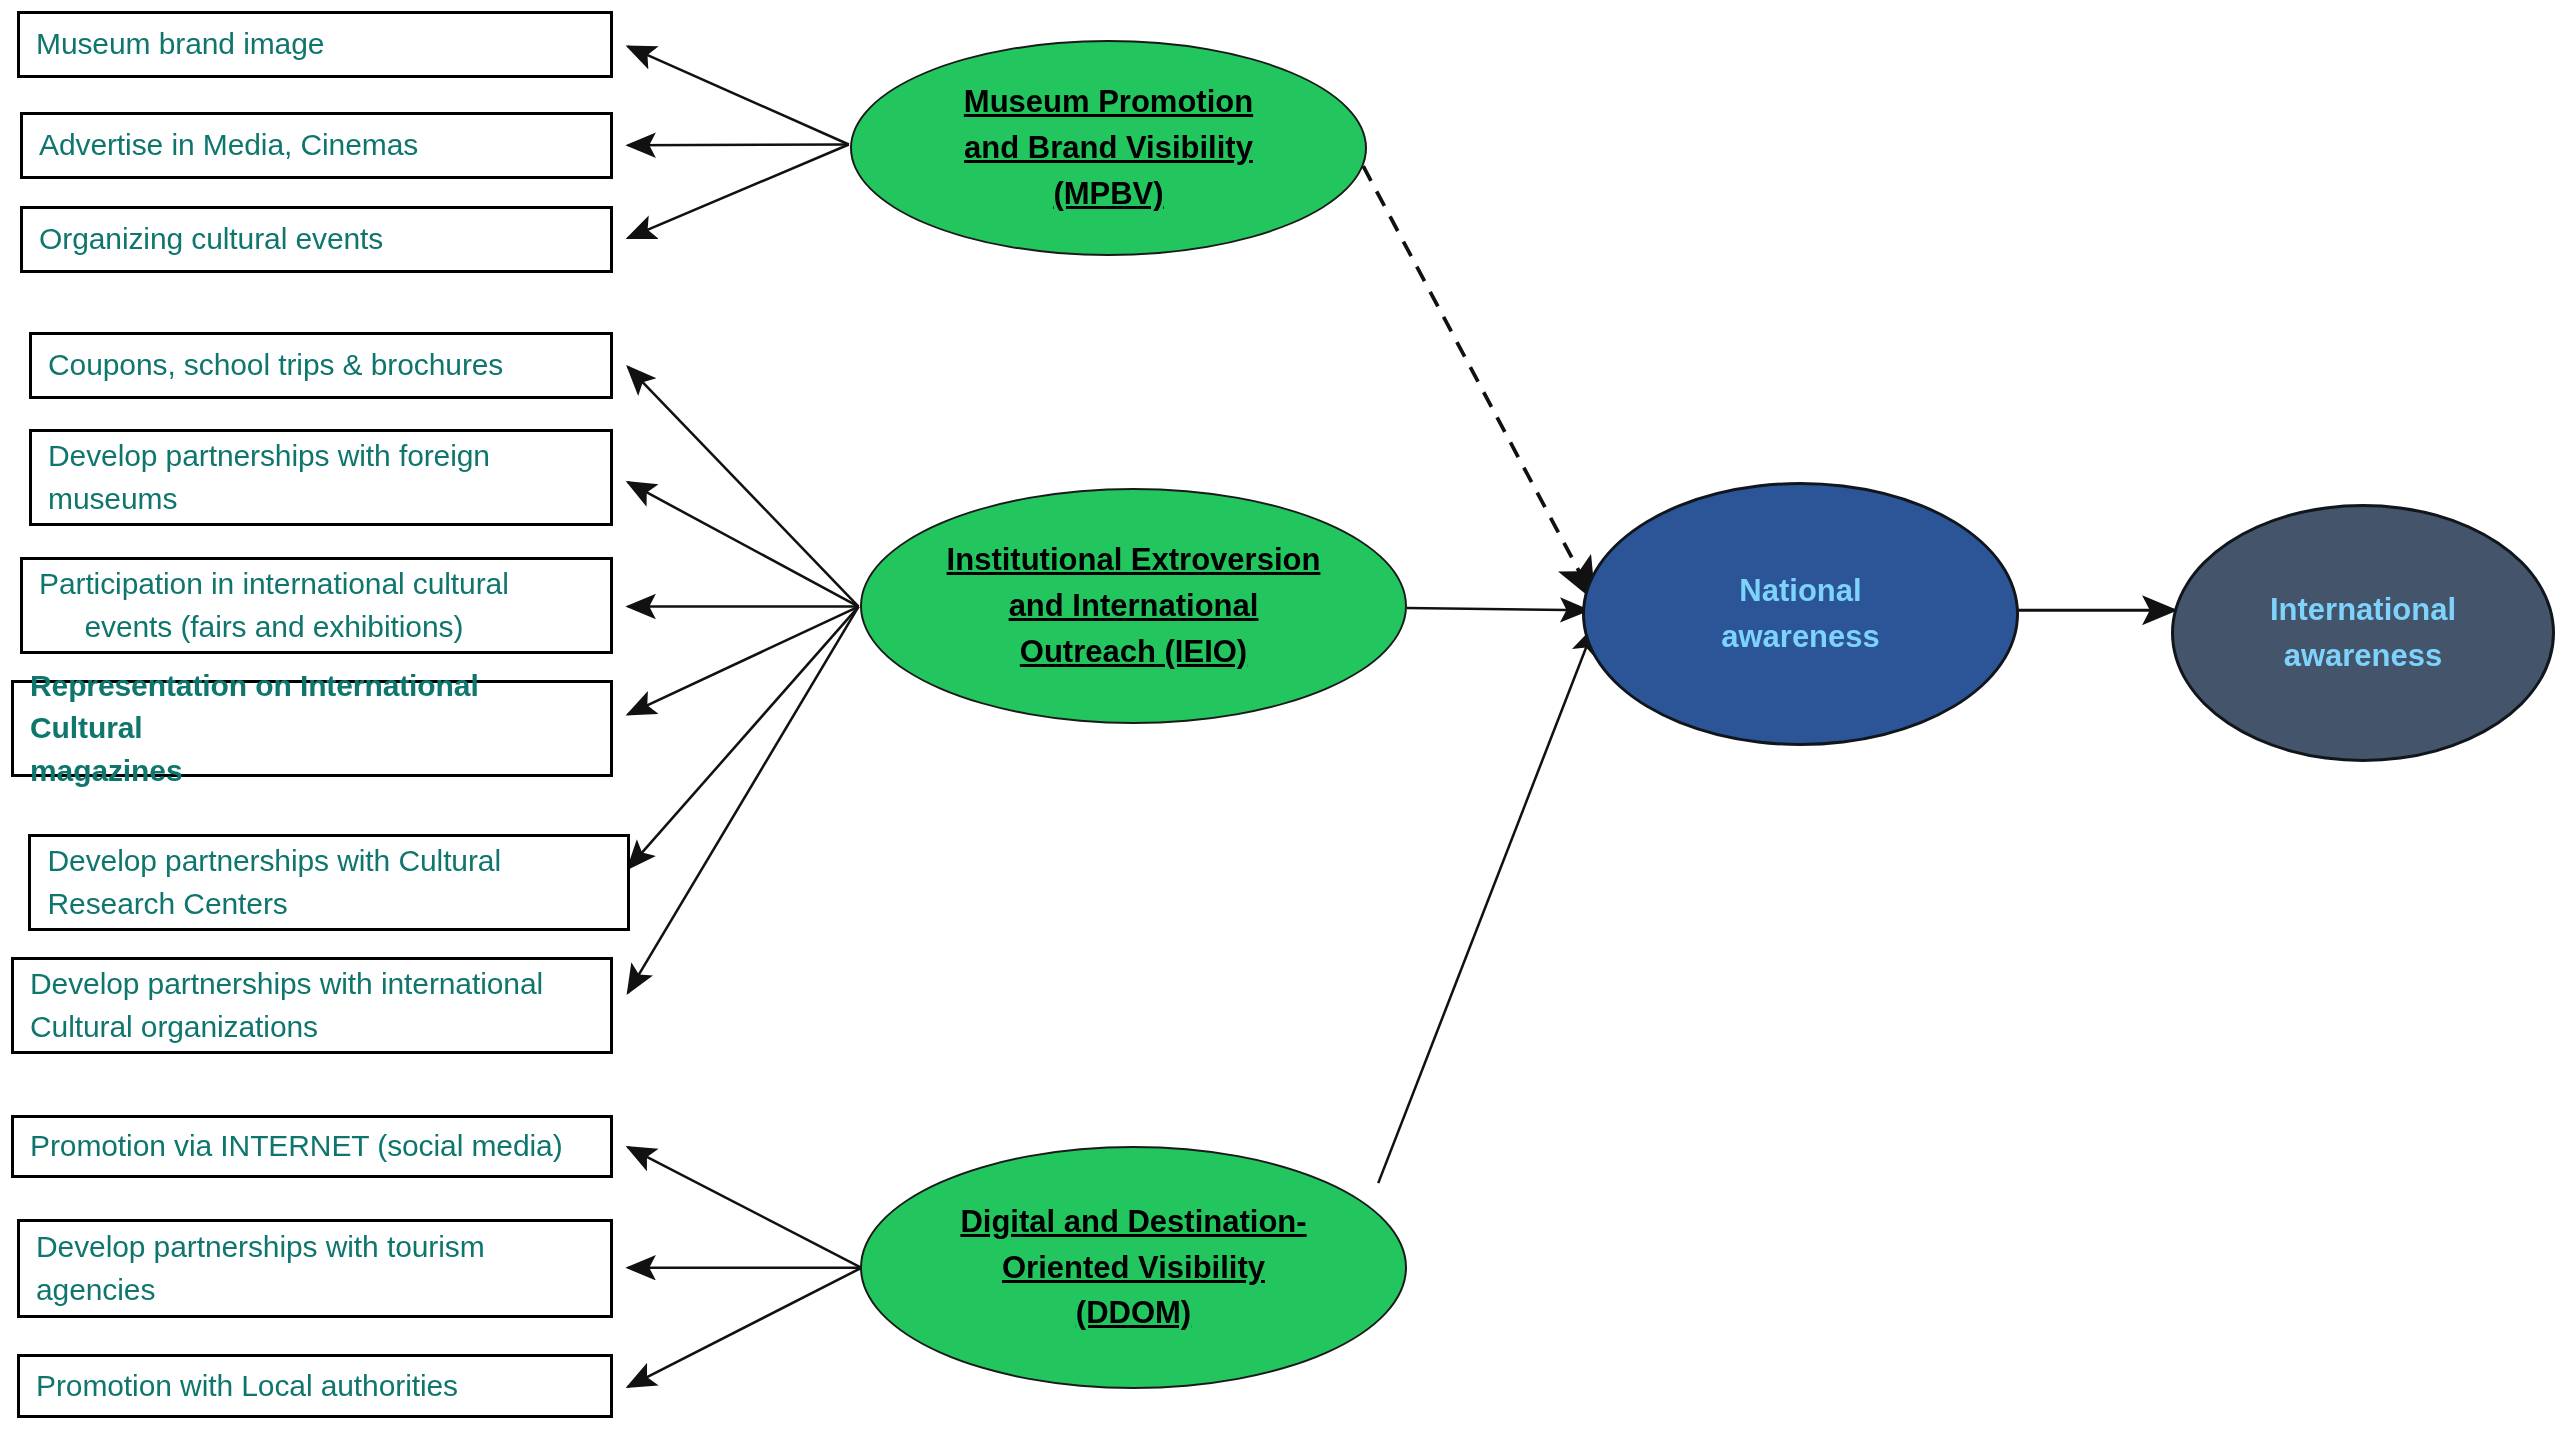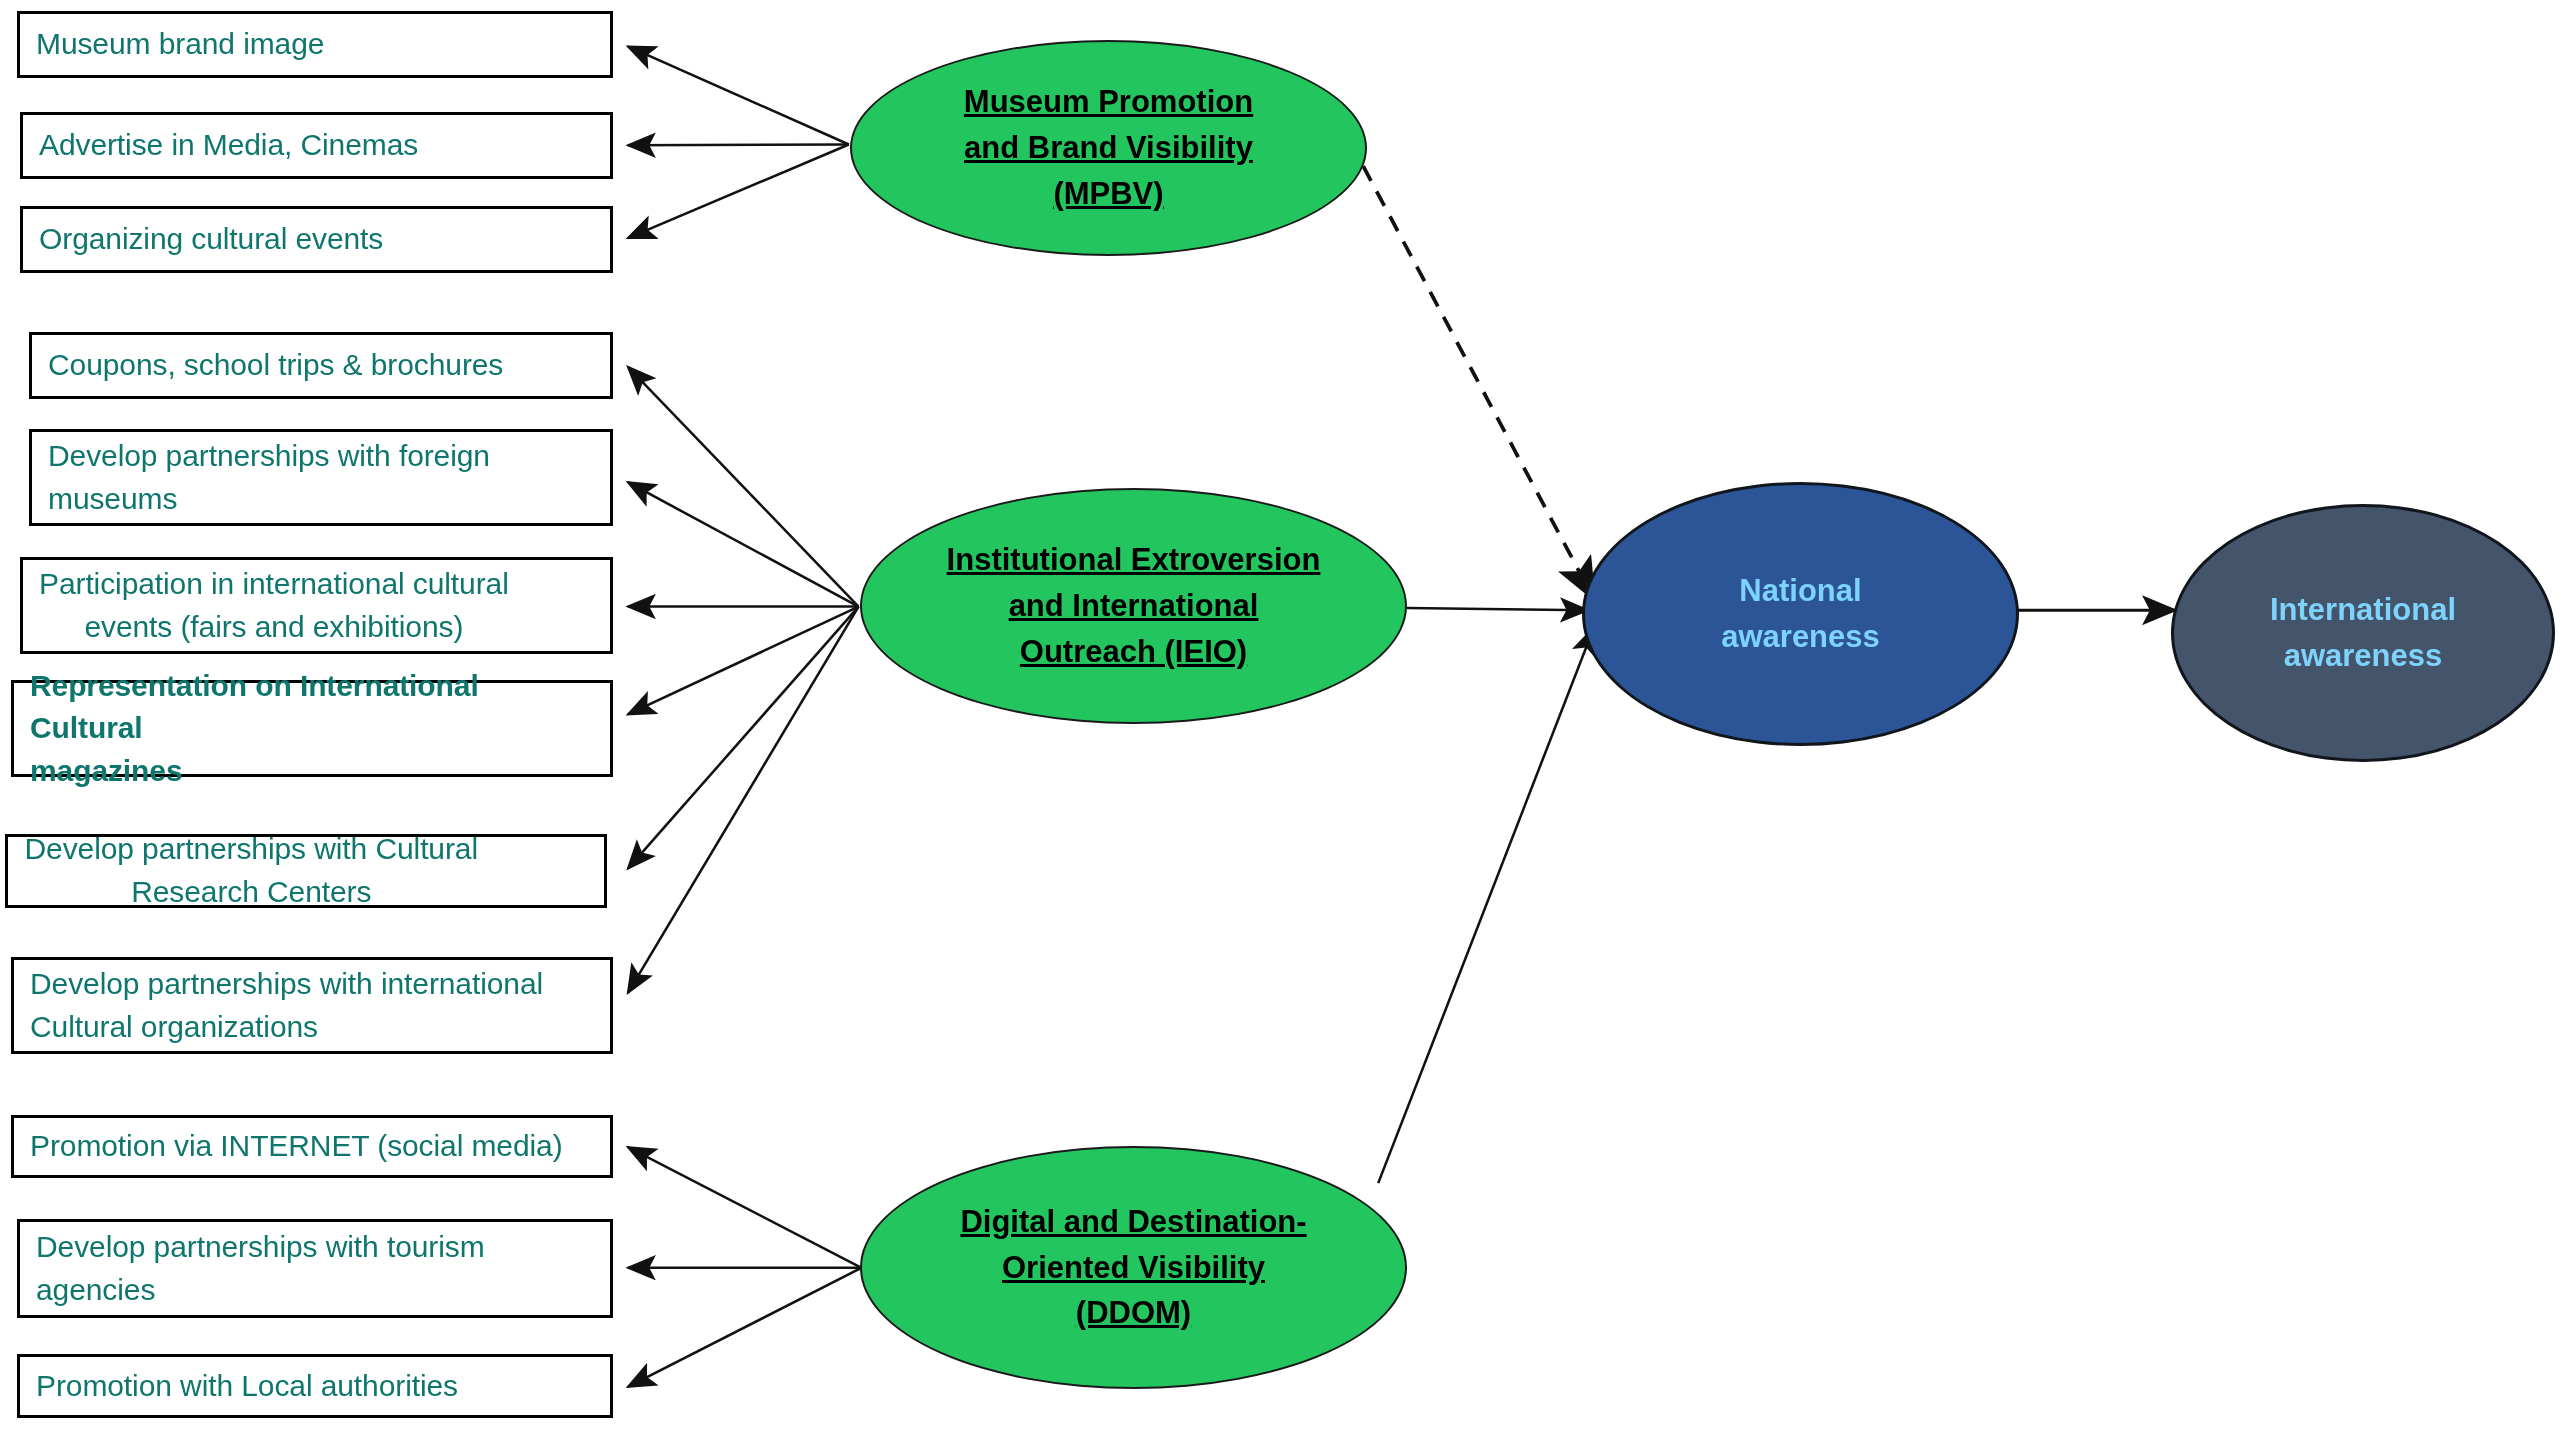--- a/index.html
+++ b/index.html
@@ -109,21 +109,21 @@
 museums</span>
       </div>
       <div class="ind-box" style="left: 19.5px; top: 557px; width: 593px; height: 97px;">
         <span class="ind-label" style="white-space: pre-line; text-align: center;">Participation in international cultural
 events (fairs and exhibitions)</span>
       </div>
       <div class="ind-box" style="left: 10.5px; top: 680px; width: 602px; height: 97px; font-weight: bold;">
         <span class="ind-label" style="white-space: pre-line;">Representation on International Cultural
 magazines</span>
       </div>
-      <div class="ind-box" style="left: 5px; top: 834px; width: 602px; height: 74px; text-align: center;">
+      <div class="ind-box" style="left: 28px; top: 834px; width: 602px; height: 97px;">
         <span class="ind-label" style="white-space: pre-line;">Develop partnerships with Cultural
 Research Centers</span>
       </div>
       <div class="ind-box" style="left: 10.5px; top: 957px; width: 602px; height: 97px;">
         <span class="ind-label" style="white-space: pre-line;">Develop partnerships with international
 Cultural organizations</span>
       </div>
       <div class="ind-box" style="left: 10.5px; top: 1115px; width: 602px; height: 63px;">
         <span class="ind-label" style="white-space: pre-line;">Promotion  via INTERNET (social media)</span>
       </div>

